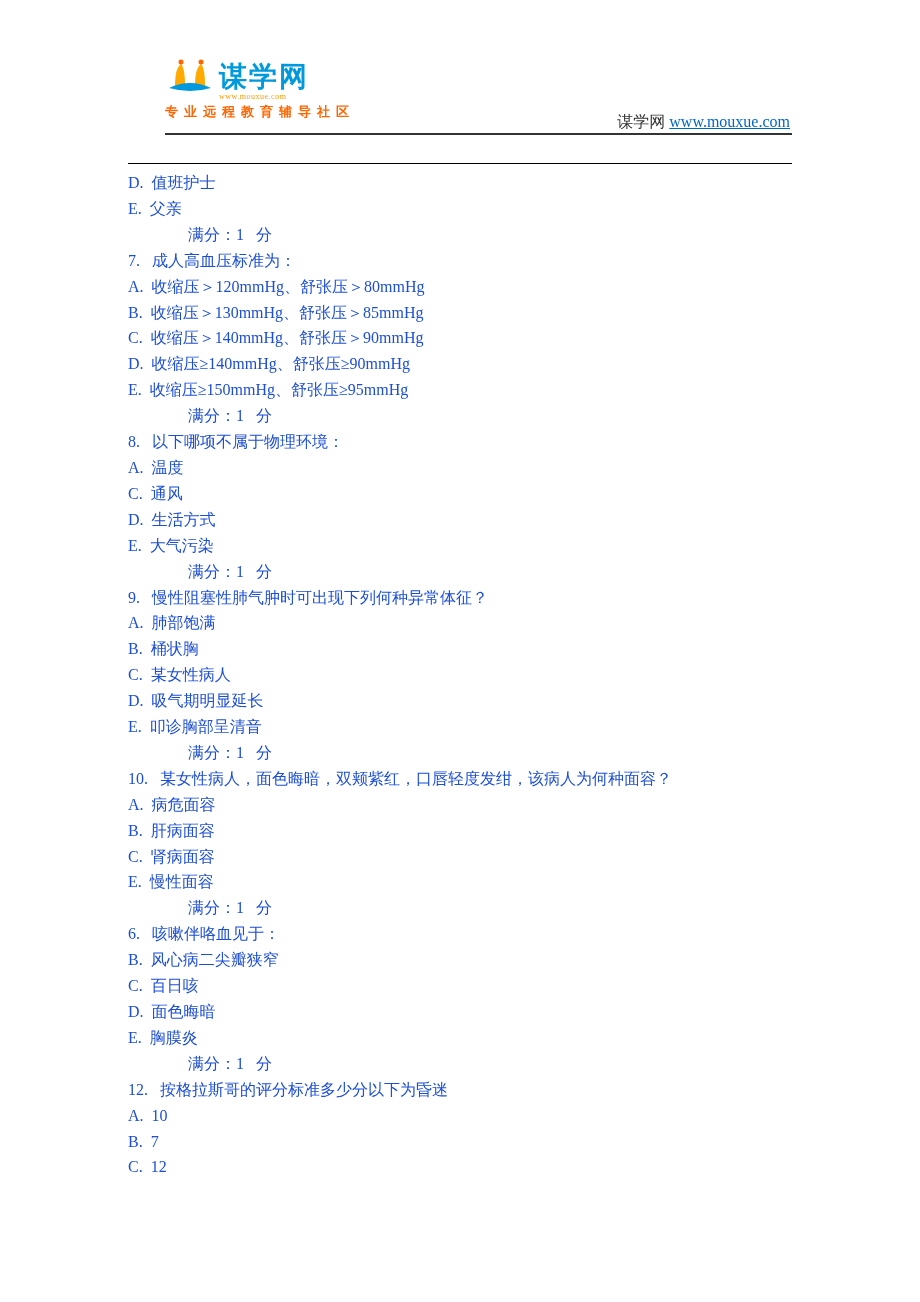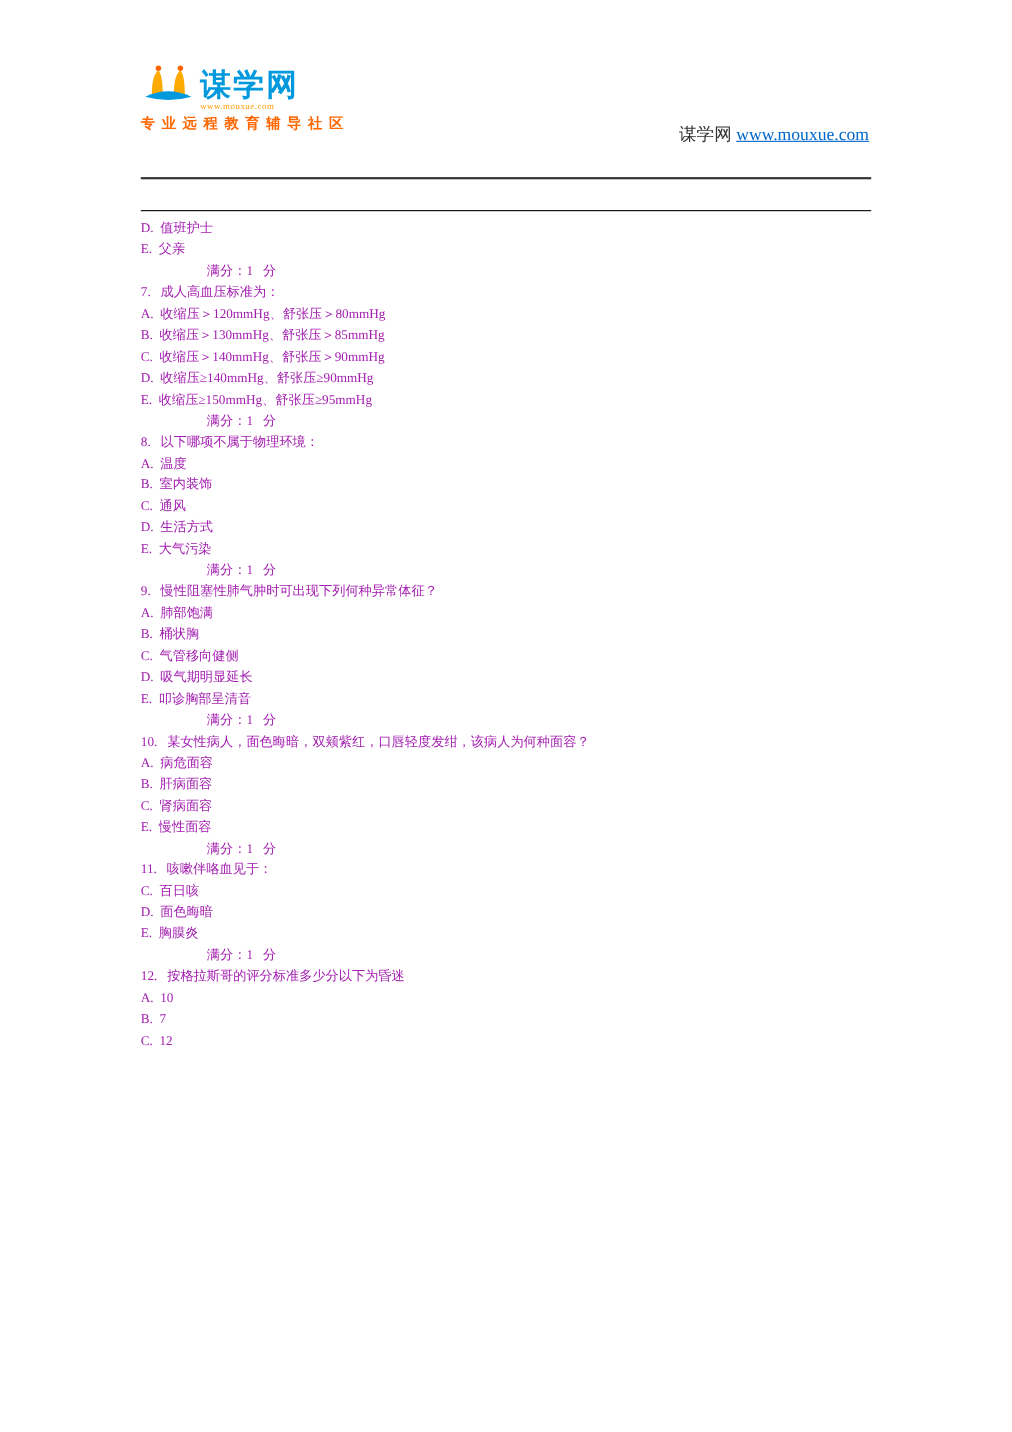--- a/index.html
+++ b/index.html
@@ -6,21 +6,22 @@
     body {
       width: 920px;
       height: 1302px;
       background: #ffffff;
       font-family: "SimSun", "宋体", serif;
       position torło: relative;
     }
     .header {
       position: relative;
       padding: 60px 0 0 128px;
-      height: 163px;
+      height: 135px;
+      margin-left: 37px;
     }
     .logo {
       position: absolute;
       left: 128px;
       top: 58px;
     }
     .logo-row {
       display: flex;
       align-items: center;
       gap: 4px;
@@ -72,22 +73,22 @@
       bottom: 0;
       height: 2px;
       background: #333;
     }
     .content-line {
       margin: 28px 128px 0 128px;
       border-top: 1.5px solid #000;
     }
     .content {
       padding: 6px 128px 0 128px;
-      font-size: 12px;
-      color: #a21caf;
+      font-size: 16px;
+      color: #1d4ed8;
       line-height: 1.62;
     }
     .line {
       white-space: pre;
     }
     .indent-score {
       padding-left: 60px;
     }
   </style>
 </head>
@@ -124,39 +125,39 @@
     <div class="line indent-score">满分：1   分</div>
     <div class="line">7.   成人高血压标准为：</div>
     <div class="line">A.  收缩压＞120mmHg、舒张压＞80mmHg</div>
     <div class="line">B.  收缩压＞130mmHg、舒张压＞85mmHg</div>
     <div class="line">C.  收缩压＞140mmHg、舒张压＞90mmHg</div>
     <div class="line">D.  收缩压≥140mmHg、舒张压≥90mmHg</div>
     <div class="line">E.  收缩压≥150mmHg、舒张压≥95mmHg</div>
     <div class="line indent-score">满分：1   分</div>
     <div class="line">8.   以下哪项不属于物理环境：</div>
     <div class="line">A.  温度</div>
-    <div class="line">B.  室内装饰</div>
     <div class="line">C.  通风</div>
     <div class="line">D.  生活方式</div>
     <div class="line">E.  大气污染</div>
     <div class="line indent-score">满分：1   分</div>
     <div class="line">9.   慢性阻塞性肺气肿时可出现下列何种异常体征？</div>
     <div class="line">A.  肺部饱满</div>
     <div class="line">B.  桶状胸</div>
-    <div class="line">C.  气管移向健侧</div>
+    <div class="line">C.  某女性病人</div>
     <div class="line">D.  吸气期明显延长</div>
     <div class="line">E.  叩诊胸部呈清音</div>
     <div class="line indent-score">满分：1   分</div>
     <div class="line">10.   某女性病人，面色晦暗，双颊紫红，口唇轻度发绀，该病人为何种面容？</div>
     <div class="line">A.  病危面容</div>
     <div class="line">B.  肝病面容</div>
     <div class="line">C.  肾病面容</div>
     <div class="line">E.  慢性面容</div>
     <div class="line indent-score">满分：1   分</div>
-    <div class="line">11.   咳嗽伴咯血见于：</div>
+    <div class="line">6.   咳嗽伴咯血见于：</div>
+    <div class="line">B.  风心病二尖瓣狭窄</div>
     <div class="line">C.  百日咳</div>
     <div class="line">D.  面色晦暗</div>
     <div class="line">E.  胸膜炎</div>
     <div class="line indent-score">满分：1   分</div>
     <div class="line">12.   按格拉斯哥的评分标准多少分以下为昏迷</div>
     <div class="line">A.  10</div>
     <div class="line">B.  7</div>
     <div class="line">C.  12</div>
   </div>
 

